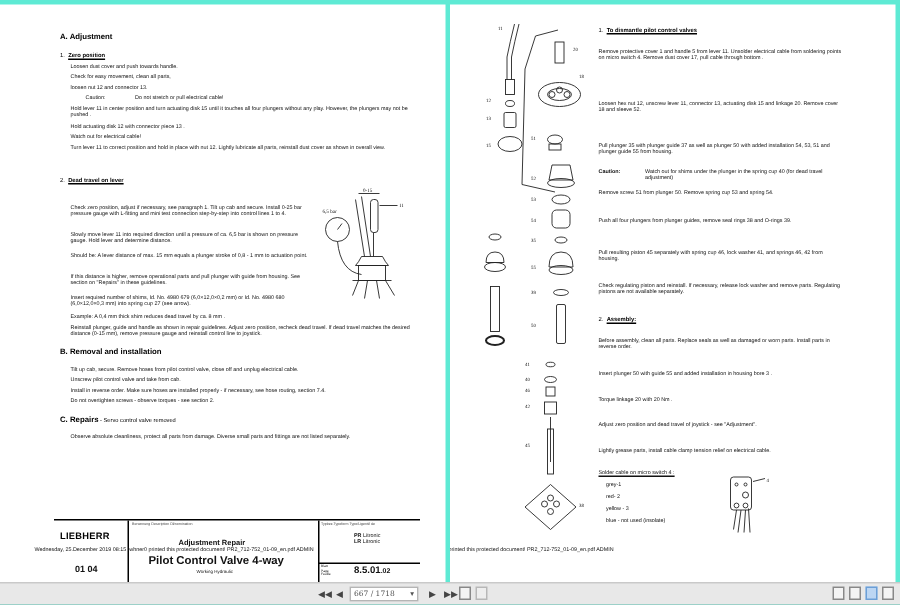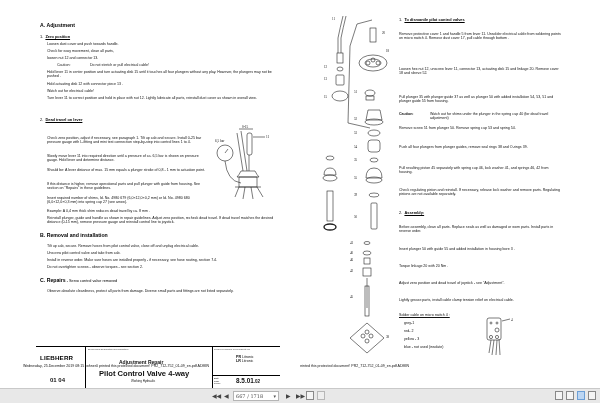--- a/index.html
+++ b/index.html
@@ -1,18 +1,18 @@
 <!DOCTYPE html>
 <html><head>
 <meta charset="utf-8">
 <style>
   * { box-sizing: border-box; margin: 0; padding: 0; }
   html, body { width: 600px; height: 403px; overflow: hidden; }
   body { background: #a8a8a8; font-family: "Liberation Sans", sans-serif; position: relative; }
-  .viewer { position: absolute; left: 0; top: 0; width: 600px; height: 388px; background: #ffffff; }
+  .viewer { position: absolute; left: 0; top: 0; width: 600px; height: 388px; background: #5eead4; }
   .page { position: absolute; top: 3px; background: #fff; height: 385px; overflow: hidden; }
   .page-left { left: 0; width: 297px; }
   .page-right { left: 300px; width: 297px; }
   .t { position: absolute; font-size: 3.6px; line-height: 4.3px; color: #111; white-space: nowrap; }
   .tw { white-space: normal; }
   .h1 { position: absolute; font-size: 5.2px; font-weight: bold; color: #000; }
   .h2 { position: absolute; font-size: 3.9px; color: #000; }
   .ul { text-decoration: underline; font-weight: bold; }
   
   .tb { position: absolute; left: 36px; top: 343px; width: 244px; height: 42px; border-top: 1px solid #000; }

